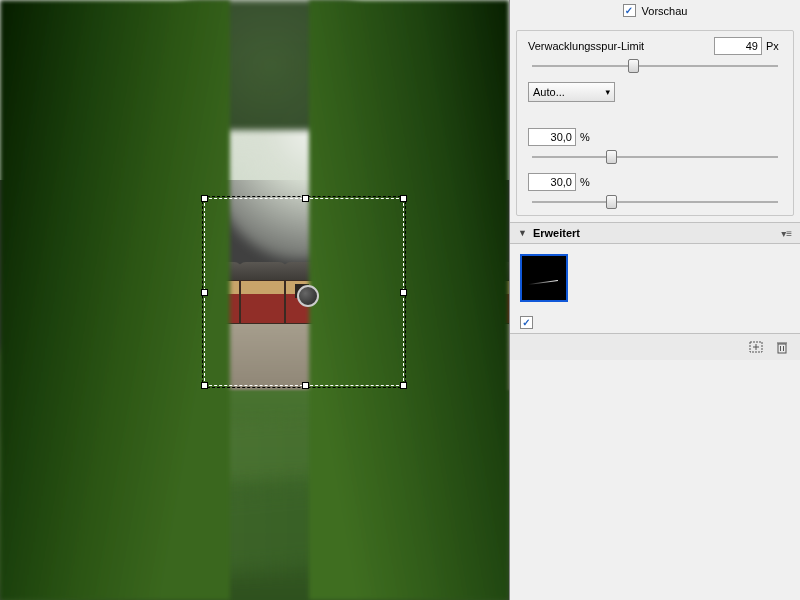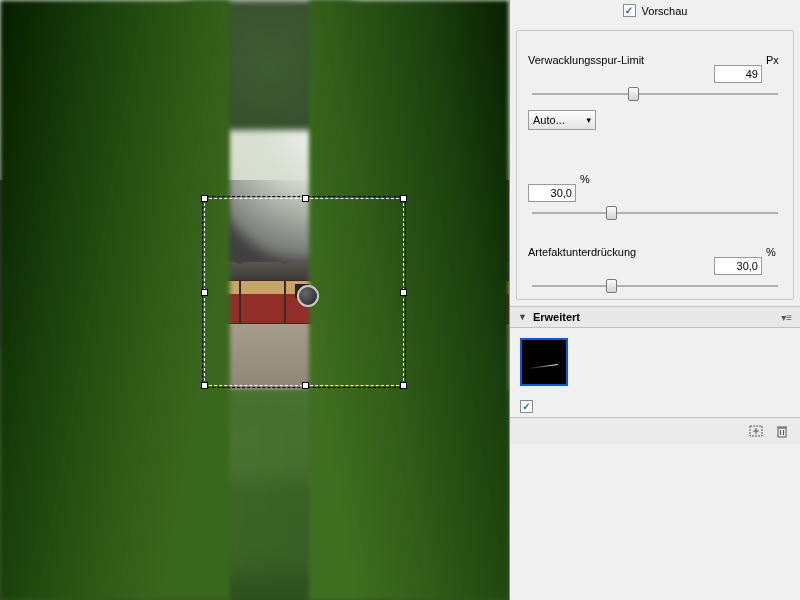--- a/index.html
+++ b/index.html
@@ -53,27 +53,27 @@
 .checkbox.checked::after{content:"✓";font-size:10px;color:#2060c0;font-weight:bold;}
 .group{margin:2px 6px 6px 6px;padding:8px 6px 4px 6px;position:relative;}
 .group-border{position:absolute;top:7px;left:0;right:0;bottom:0;border:1px solid #c8c8c8;
  border-radius:2px;pointer-events:none;}
 .group-title{position:relative;display:inline-block;background:#f0f0f0;padding:0 4px;
  margin-left:4px;z-index:1;font-size:11px;}
 .param{padding:6px 6px 2px 6px;}
 .param-row{display:flex;align-items:center;gap:4px;}
 .param-label{flex:1;}
 .param-input{width:48px;height:18px;border:1px solid #999;background:#fff;padding:0 3px;
- text-align:right;font-size:11px;margin-top:28px;}
+ text-align:right;font-size:11px;}
 .param-unit{width:16px;}
 .slider{position:relative;height:16px;margin:3px 4px 0 4px;}
 .slider-track{position:absolute;top:7px;left:0;right:0;height:2px;background:#b0b0b0;}
 .slider-thumb{position:absolute;top:1px;width:11px;height:14px;
  background:linear-gradient(#fafafa,#d4d4d4);border:1px solid #777;border-radius:2px;}
-.dropdown{width:68px;height:20px;border:1px solid #999;background:linear-gradient(#fdfdfd,#e4e4e4);
+.dropdown{width:87px;height:20px;border:1px solid #999;background:linear-gradient(#fdfdfd,#e4e4e4);
  display:flex;align-items:center;padding:0 4px;gap:2px;position:relative;}
 .dropdown::after{content:"▾";position:absolute;right:4px;font-size:9px;}
 .section-hdr{display:flex;align-items:center;padding:4px 8px;border-top:1px solid #c0c0c0;
  border-bottom:1px solid #c0c0c0;background:#e8e8e8;gap:6px;}
 .disclosure{font-size:9px;color:#444;}
 .section-menu{margin-left:auto;font-size:10px;color:#555;}
 .thumbs{padding:10px;display:flex;gap:8px;}
 .thumb{width:48px;height:48px;background:#000;border:2px solid #1058d8;position:relative;}
 .thumb-streak{position:absolute;top:26px;left:6px;width:30px;height:1px;
  background:linear-gradient(90deg,rgba(255,255,255,0),#fff);transform:rotate(-8deg);}
@@ -192,21 +192,20 @@
         <span class="param-unit">%</span>
       </div>
       <div class="slider">
         <div class="slider-track"></div>
           <div class="slider-thumb" style="left:30%"></div>
       </div>
     </div>
 
     <div class="param">
       <div class="param-row">
-        <span class="param-label">Artefaktunterdrückung</span>
         <input class="param-input" value="30,0" style="">
         <span class="param-unit">%</span>
       </div>
       <div class="slider">
         <div class="slider-track"></div>
           <div class="slider-thumb" style="left:30%"></div>
       </div>
     </div>
   </div>
 

